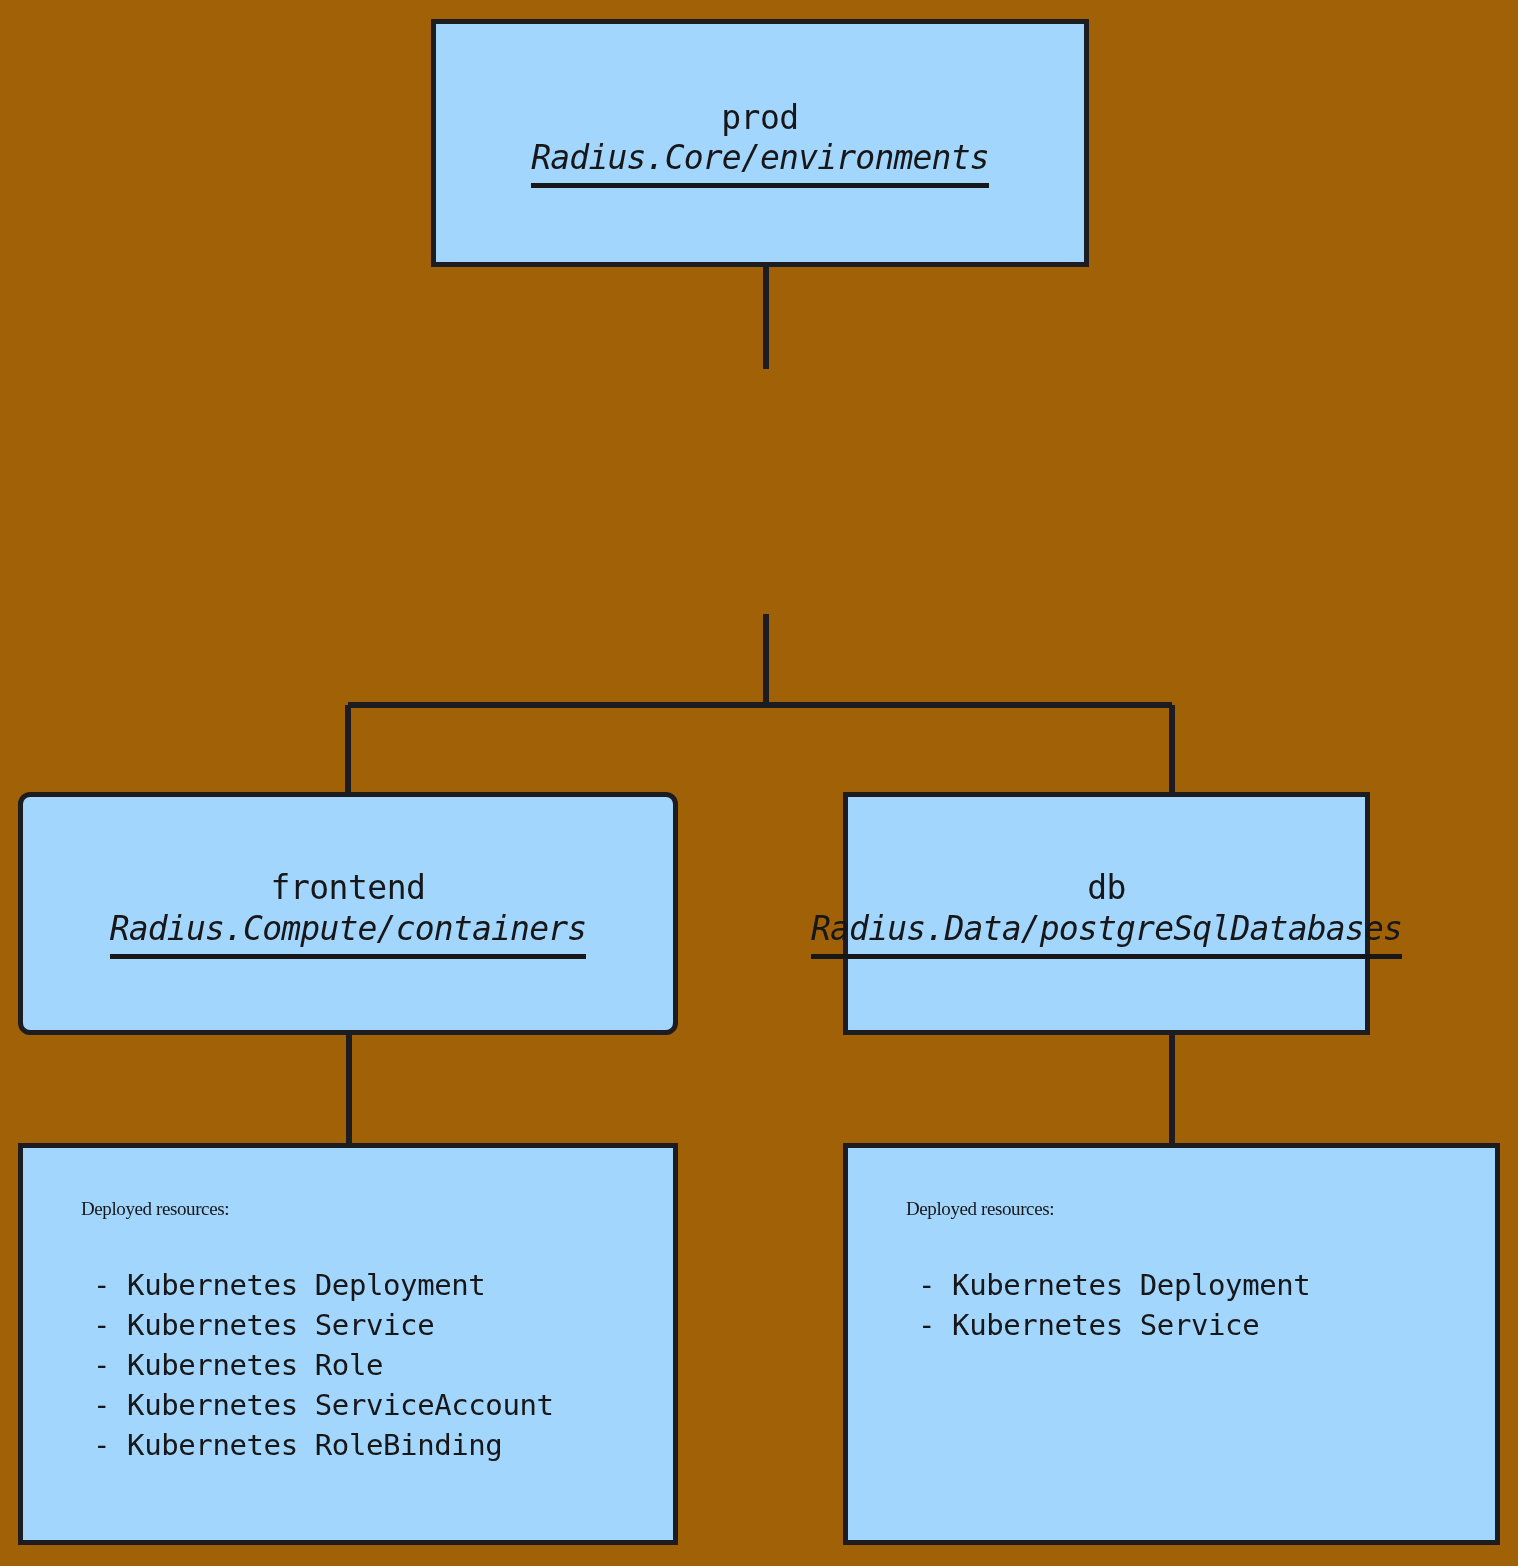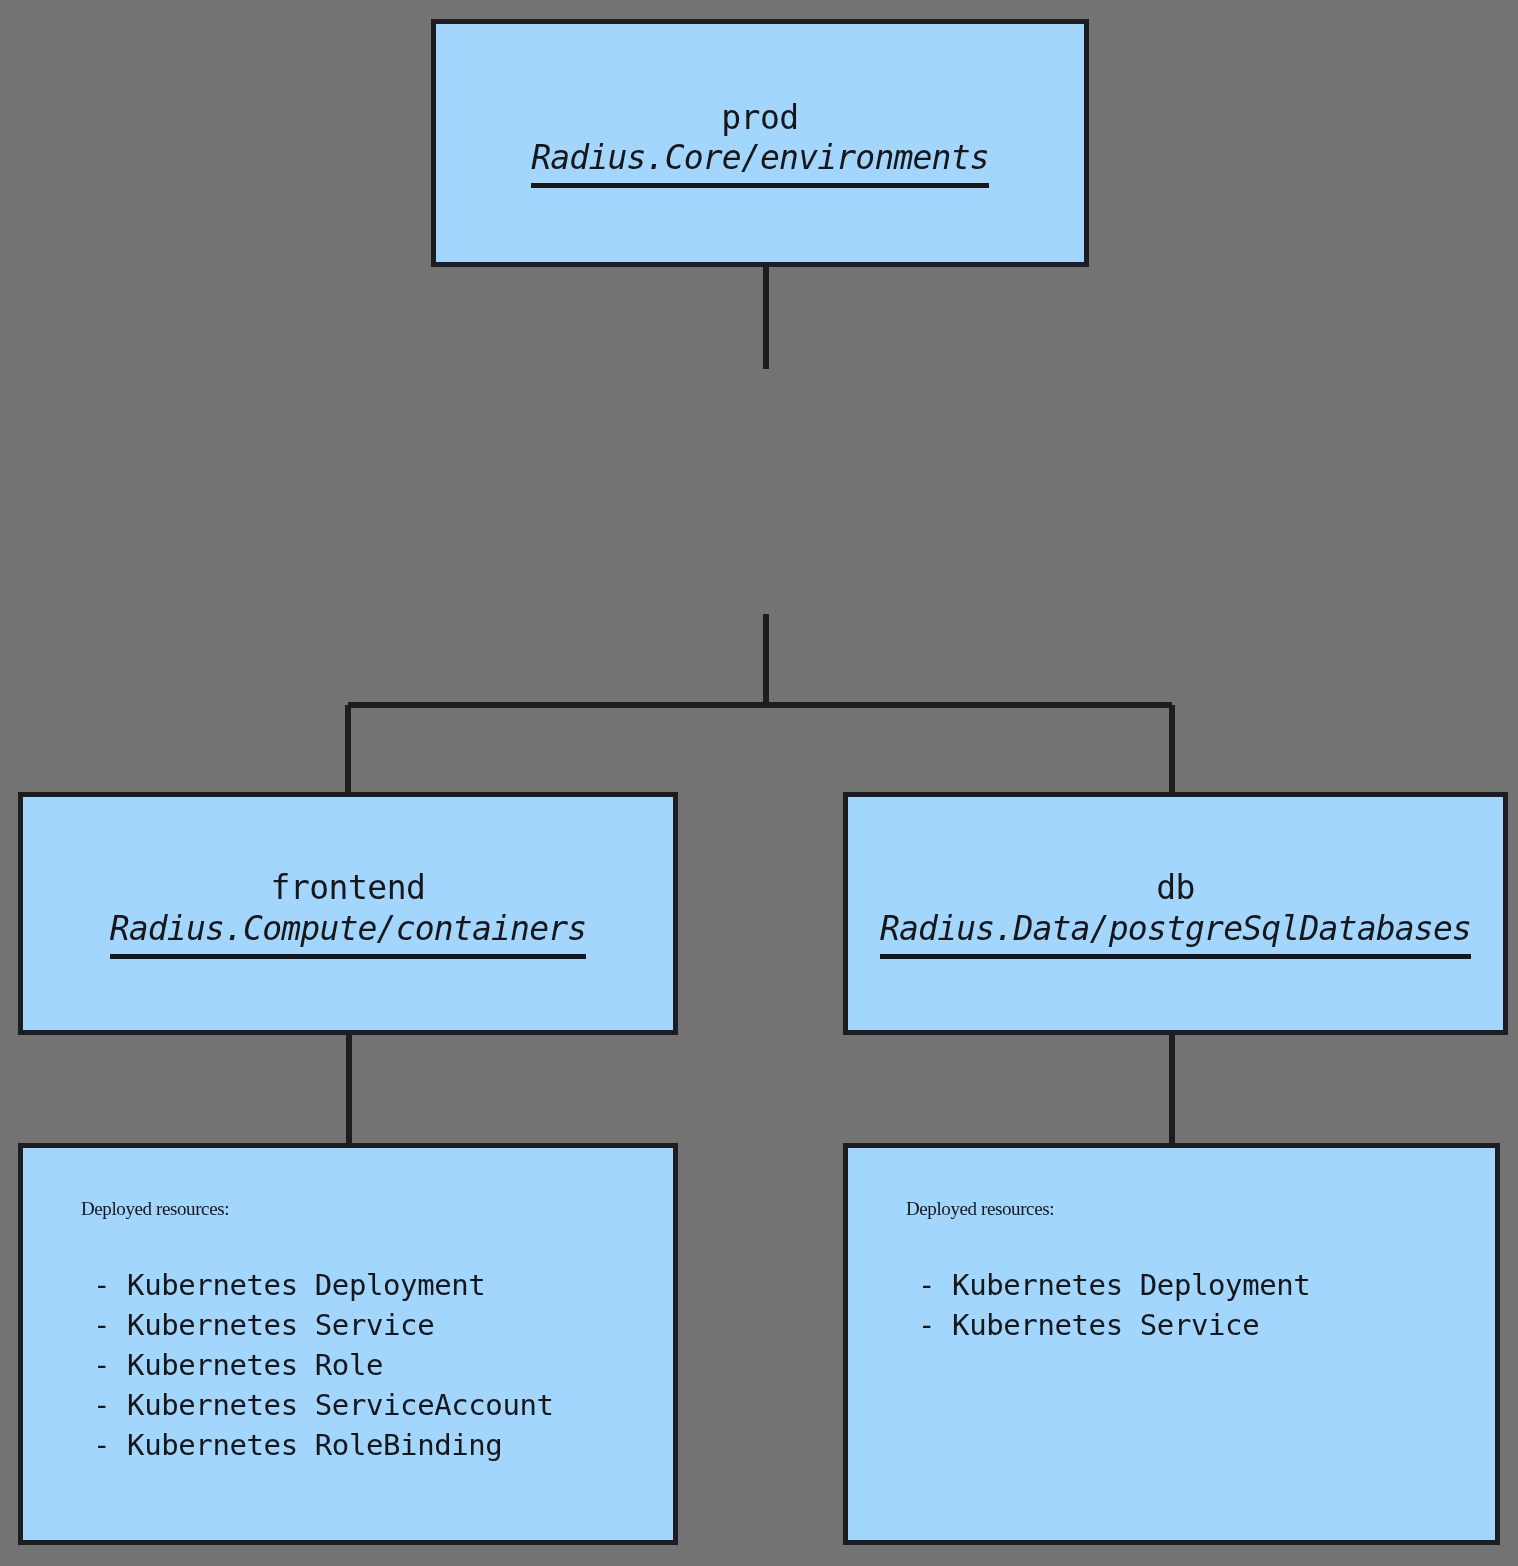--- a/index.html
+++ b/index.html
@@ -8,21 +8,21 @@
     padding: 0;
     background: #ffffff;
   }
   body {
     font-family: "DejaVu Sans Mono", "Liberation Mono", monospace;
   }
   #canvas {
     position: relative;
     width: 1518px;
     height: 1566px;
-    background: #737373;
+    background: #a16207;
     overflow: hidden;
   }
   svg.edges {
     position: absolute;
     left: 0;
     top: 0;
     width: 1518px;
     height: 1566px;
     pointer-events: none;
   }
@@ -104,26 +104,26 @@
 
     <path d="M 1172 1035 L 1172 1143" stroke="#1d1d21" stroke-width="6" fill="none"></path>
   </svg>
 
   <div class="node" style="left:431px; top:19px; width:658px; height:248px;">
     <div class="node-title">prod</div>
     <div class="node-type">Radius.Core/environments</div>
   </div>
 
 
-  <div class="node" style="left:18px; top:792px; width:660px; height:243px;">
+  <div class="node" style="left:18px; top:792px; width:660px; height:243px;border-radius:12px;">
     <div class="node-title">frontend</div>
     <div class="node-type">Radius.Compute/containers</div>
   </div>
 
-  <div class="node" style="left:843px; top:792px; width:665px; height:243px;">
+  <div class="node" style="left:843px; top:792px; width:527px; height:243px;">
     <div class="node-title">db</div>
     <div class="node-type">Radius.Data/postgreSqlDatabases</div>
   </div>
 
   <div class="node left-align" style="left:18px; top:1143px; width:660px; height:402px;">
     <div class="res-body">
       <div class="res-heading">Deployed resources:</div>
       <ul class="res-list">
         <li>- Kubernetes Deployment</li>
         <li>- Kubernetes Service</li>

